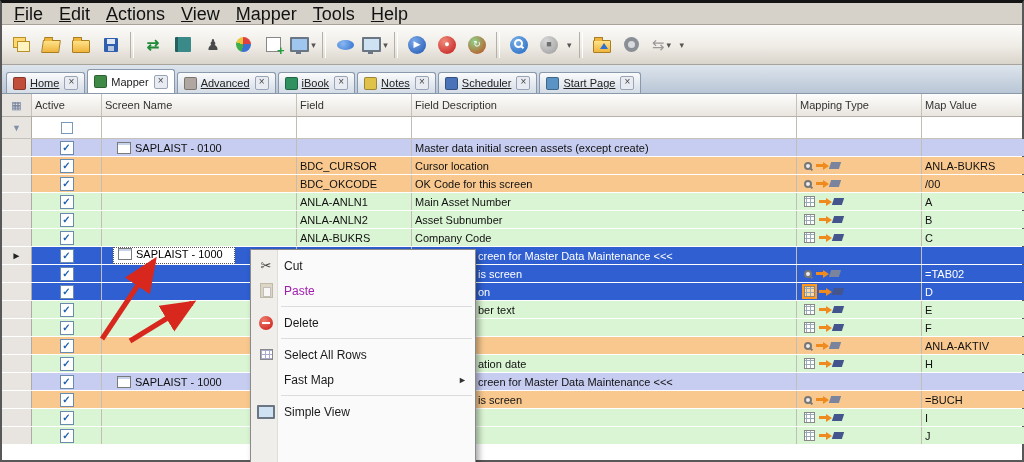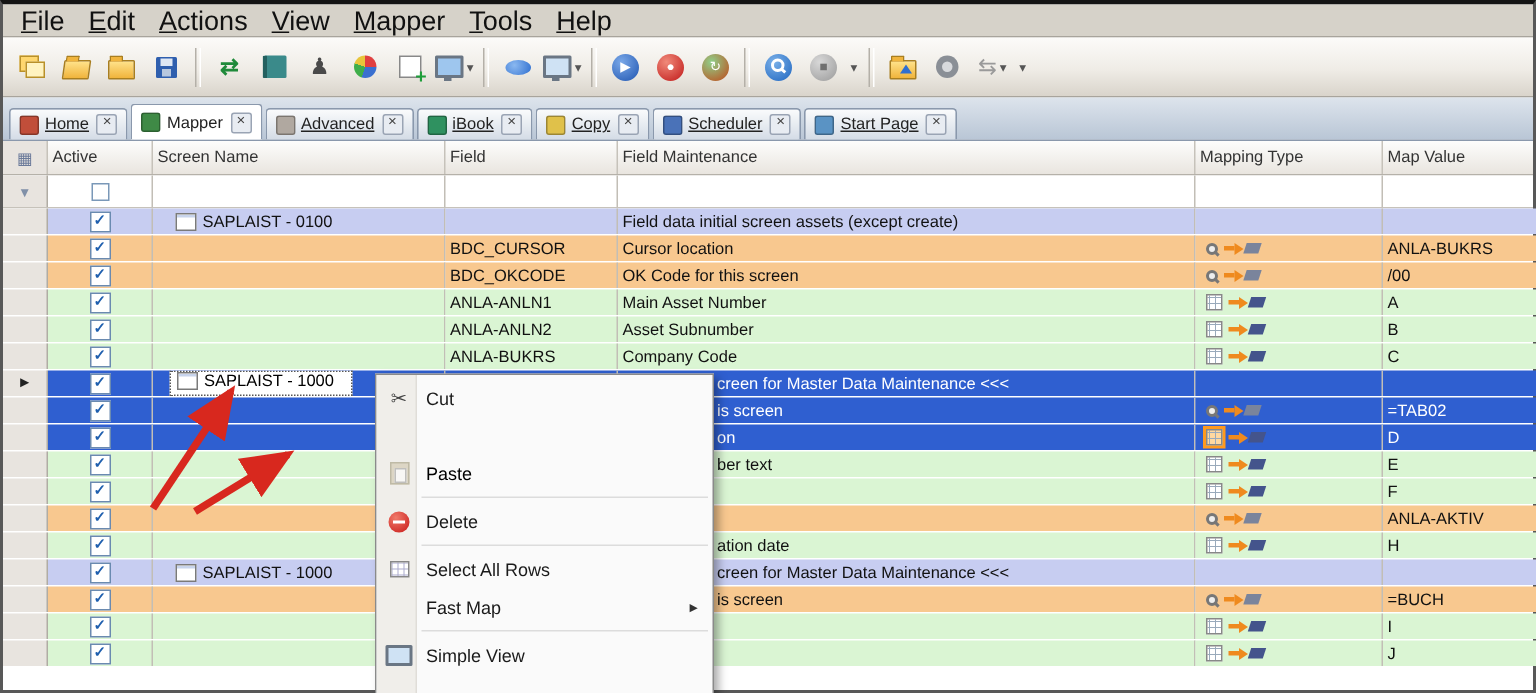--- a/index.html
+++ b/index.html
@@ -126,21 +126,21 @@
            font-weight:bold;font-size:11.5px;color:#222;line-height:1.5;}
 
   
   .cmenu{position:absolute;left:248px;top:246px;width:226px;height:216px;overflow:hidden;z-index:20;
          background:#fafafa;border:1px solid #8a8a8a;box-shadow:3px 3px 6px rgba(0,0,0,.35);
          padding:3px 0;box-sizing:border-box;}
   .cmenu::before{content:"";position:absolute;left:0;top:0;bottom:0;width:26px;background:#f0eeea;border-right:1px solid #e0ddd8;}
   .cm-item{position:relative;display:flex;align-items:center;height:25px;padding-left:4px;font-size:12px;color:#1a1a1a;}
   .cm-ico{width:22px;display:flex;justify-content:center;margin-right:7px;position:relative;z-index:1;flex:none;}
   .cm-label{position:relative;z-index:1;}
-  .cm-item.disabled{color:#000000;margin-top:25px;}
+  .cm-item.disabled{color:#a21caf;}
   .cm-item.hilite{margin:0 2px;border:1px solid #d89020;border-radius:3px;height:23px;
                   background:linear-gradient(#fff3c8,#ffd982);}
   .cm-sep{height:1px;background:#dcdcdc;margin:3px 3px 3px 30px;position:relative;z-index:1;}
   .cm-sub{margin-left:auto;margin-right:8px;font-size:9px;position:relative;z-index:1;color:#333;}
   .scis{font-size:13px;color:#444;line-height:1;}
   .ic-copy{position:relative;width:13px;height:14px;}
   .ic-copy::before{content:"";position:absolute;left:0;top:0;width:8px;height:10px;background:#e8eef8;border:1px solid #6a88b0;}
   .ic-copy::after{content:"";position:absolute;left:4px;top:3px;width:8px;height:10px;background:#fff;border:1px solid #6a88b0;}
   .ic-paste{width:11px;height:13px;background:#cfc4a8;border:1px solid #98906f;position:relative;opacity:.55;}
   .ic-paste::after{content:"";position:absolute;left:2px;top:3px;width:6px;height:8px;background:#fff;border:1px solid #999;}
@@ -268,21 +268,21 @@
         <span class="tlabel">Advanced</span>
         <span class="tclose">×</span>
       </span>
     <span class="tab">
         <span class="tico tico-ibook"></span>
         <span class="tlabel">iBook</span>
         <span class="tclose">×</span>
       </span>
     <span class="tab">
         <span class="tico tico-notes"></span>
-        <span class="tlabel">Copy</span>
+        <span class="tlabel">Notes</span>
         <span class="tclose">×</span>
       </span>
     <span class="tab">
         <span class="tico tico-scheduler"></span>
         <span class="tlabel">Scheduler</span>
         <span class="tclose">×</span>
       </span>
     <span class="tab">
         <span class="tico tico-start"></span>
         <span class="tlabel">Start Page</span>
@@ -291,21 +291,21 @@
   </div>
 
   <div class="grid">
     <div class="ghead">
       <div class="cell c-ind">
           <span class="corner-ico">▦</span>
         </div>
       <div class="cell c-active" style="justify-content:flex-start;">Active</div>
       <div class="cell c-screen">Screen Name</div>
       <div class="cell c-field">Field</div>
-      <div class="cell c-desc">Field Maintenance</div>
+      <div class="cell c-desc">Field Description</div>
       <div class="cell c-mt">Mapping Type</div>
       <div class="cell c-val">Map Value</div>
     </div>
     <div class="gfilter">
       <div class="cell c-ind">
           <span class="funnel">▼</span>
         </div>
       <div class="cell c-active">
           <span class="cb-empty"></span>
         </div>
@@ -325,21 +325,21 @@
           <div class="cell c-screen">
             <span class="screen-entry">
               <span class="scr-ico"></span>
               <span class="sname">SAPLAIST - 0100</span>
             </span>
           </div>
           <div class="cell c-field">
             <span></span>
           </div>
           <div class="cell c-desc">
-            <span class="desctext">Field data initial screen assets (except create)</span>
+            <span class="desctext">Master data initial screen assets (except create)</span>
           </div>
           <div class="cell c-mt">
             
             
           </div>
           <div class="cell c-val">
             <span></span>
           </div>
         </div>
 

